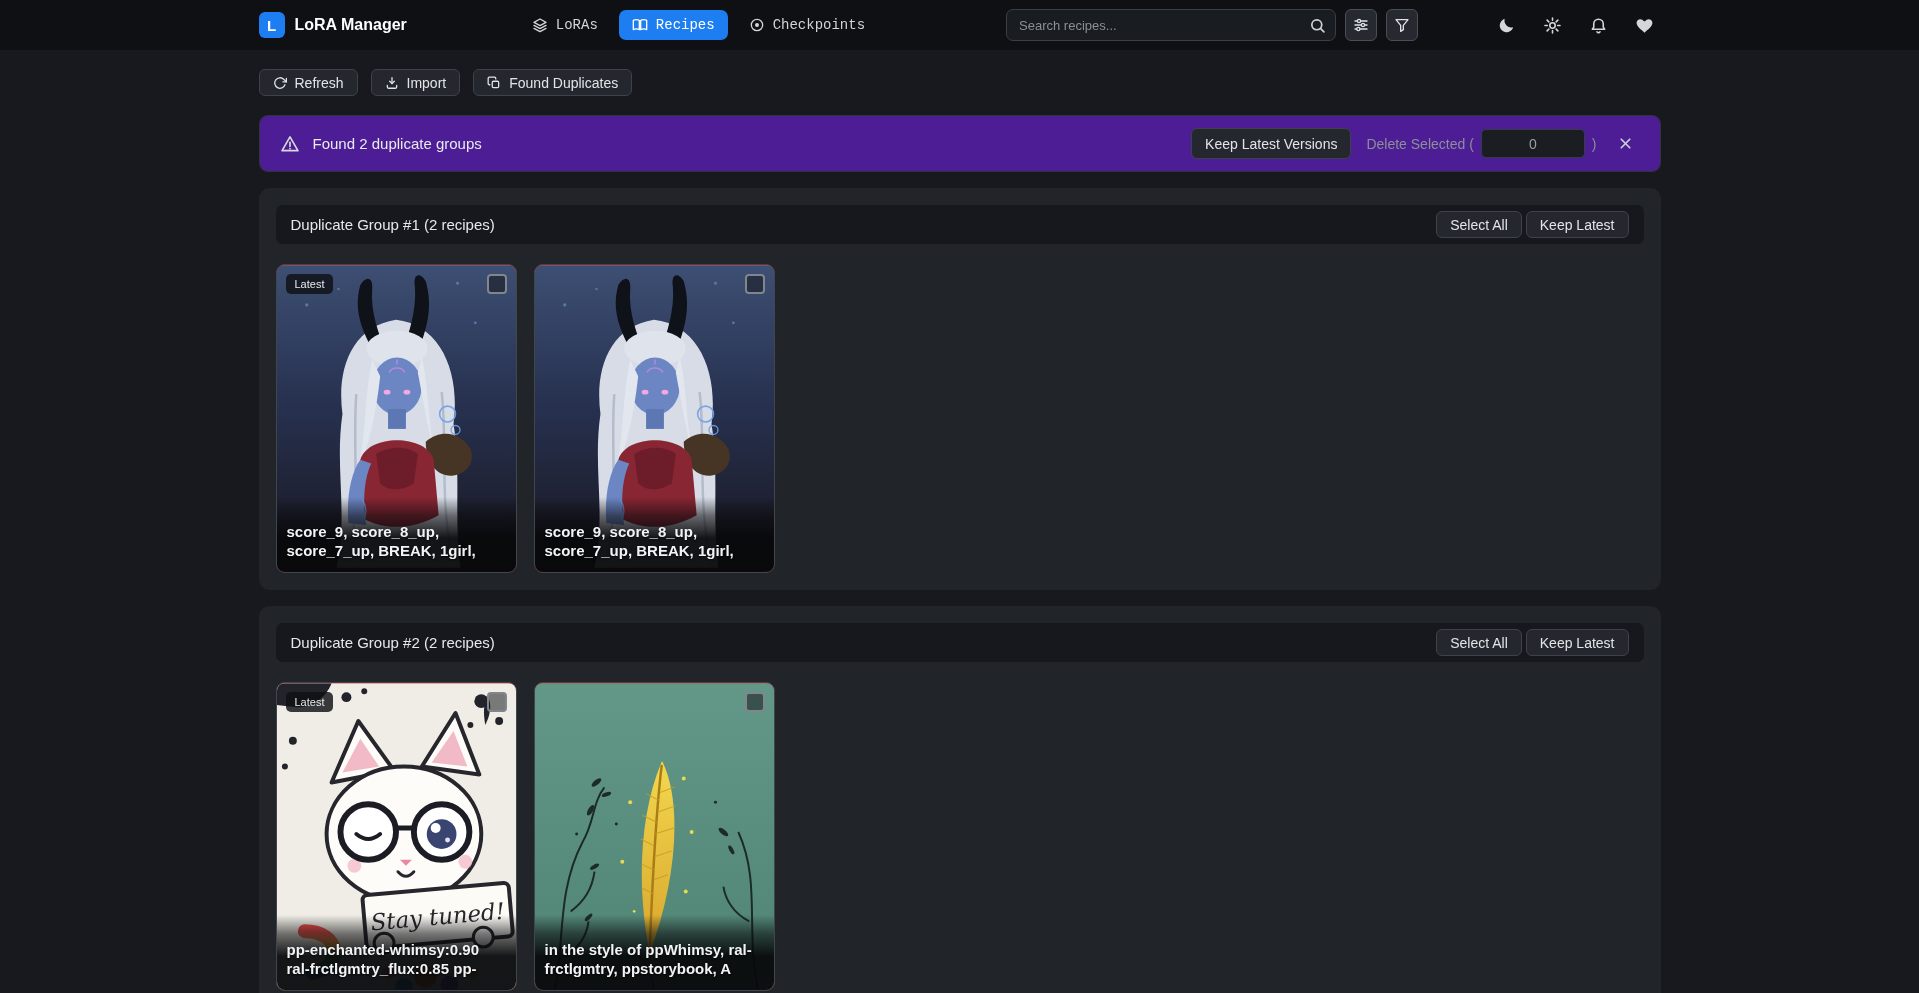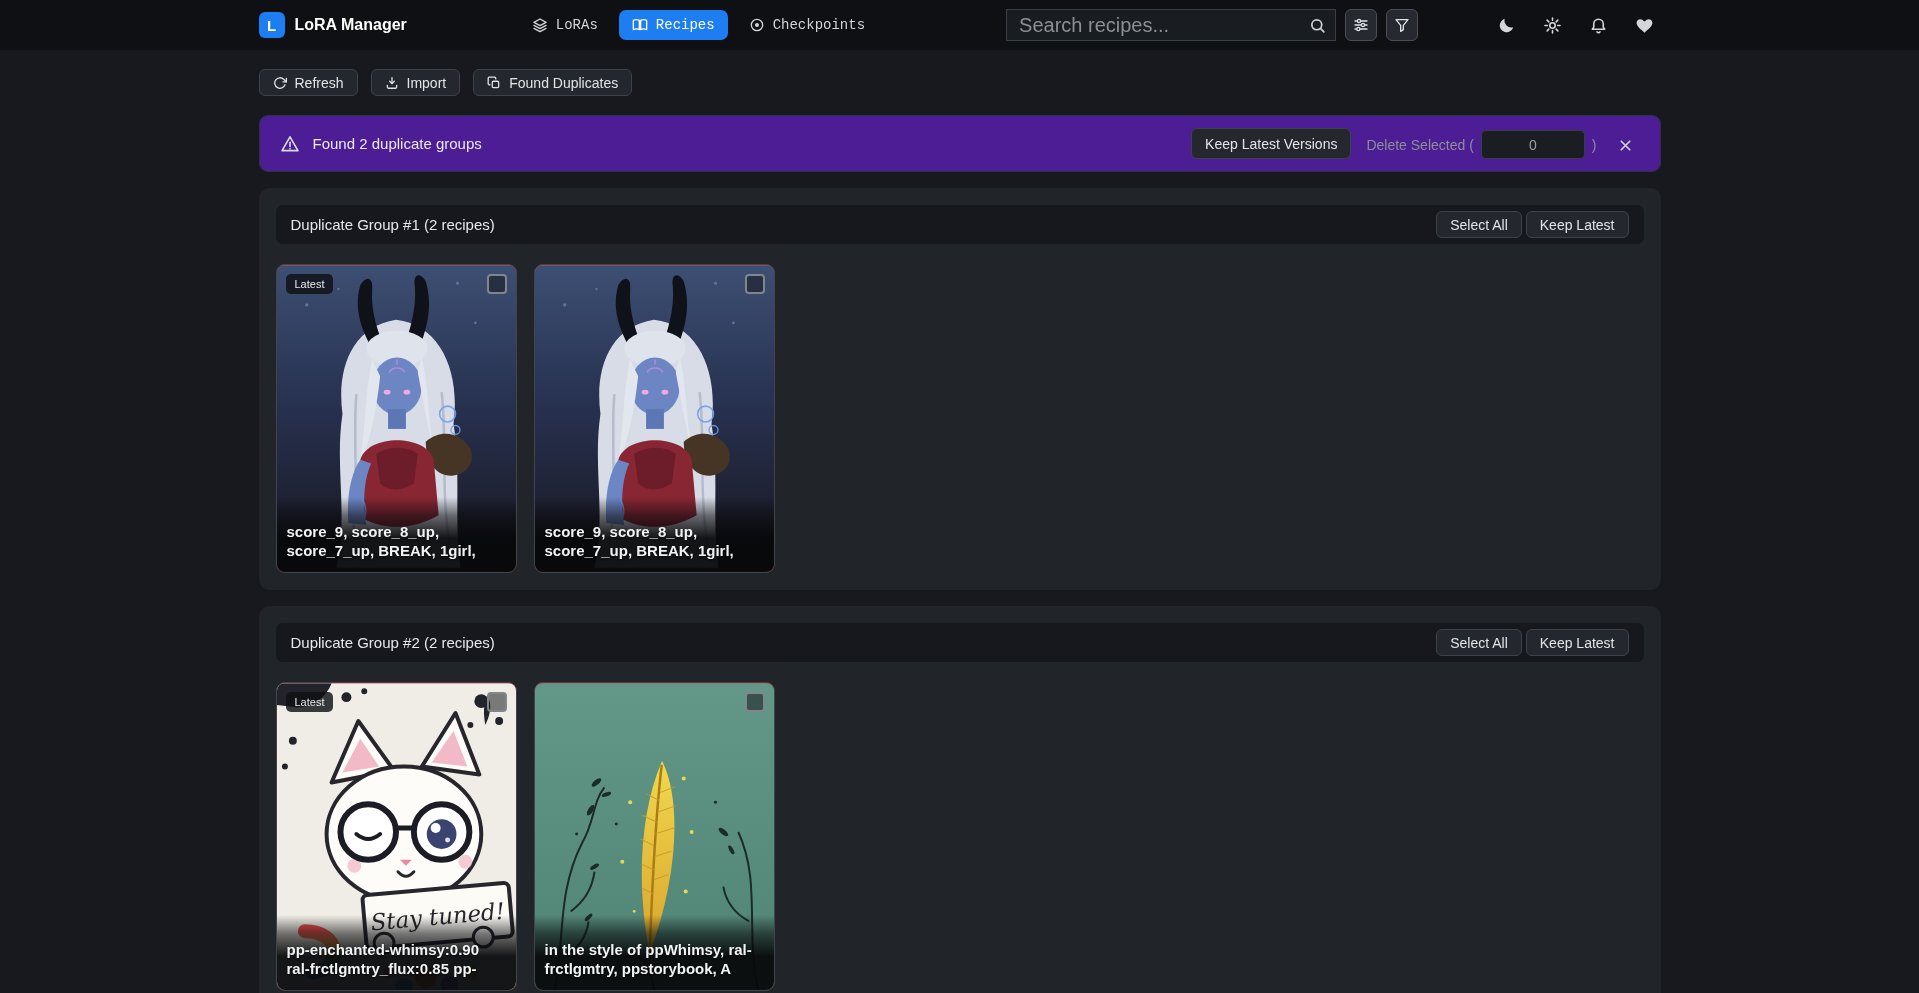--- a/index.html
+++ b/index.html
@@ -17,21 +17,21 @@
           display:grid; place-items:center; font-weight:bold; font-size:15px; }
   .brand-title { font-weight:bold; font-size:16px; color:#fff; }
   .nav-tabs { display:flex; align-items:center; gap:8px; margin-left:112px; }
   .tab { display:flex; align-items:flex-start; gap:8px; font-size:14px; color:#d2d4d8;
          padding:7px 13px; border-radius:7px; background:transparent; border:none;
          font-family:Liberation Mono, monospace; cursor:pointer; }
   .tab.active { background:#1d7ef2; color:#fff; }
   .search-group { margin-left:128px; display:flex; align-items:center; gap:9px; }
   .search-wrap { position:relative; }
   .search-input { width:330px; height:32px; background:#191c21; border:1px solid #3a3e45;
-          border-radius:0; color:#dfe1e5; padding:0 38px 0 12px; font-size:20px; font-family:inherit; }
+          border-radius:7px; color:#dfe1e5; padding:0 38px 0 12px; font-size:13px; font-family:inherit; }
   .search-input::placeholder { color:#8b9097; }
   .search-icon-btn { position:absolute; right:4px; top:50%; transform:translateY(-50%);
           background:none; border:none; color:#cfd2d6; width:30px; height:28px;
           display:grid; place-items:center; cursor:pointer; }
   .sq-btn { width:32px; height:32px; background:#26292f; border:1px solid #4a4e55;
           border-radius:6px; display:grid; place-items:center; color:#e0e2e6; cursor:pointer; }
   .nav-icons { margin-left:auto; display:flex; align-items:center; gap:14px; }
   .nav-icon-btn { width:32px; height:32px; background:transparent; border:none; color:#d4d6da;
           display:grid; place-items:center; cursor:pointer; }
   
@@ -39,21 +39,21 @@
   .toolbar { margin-top:19px; display:flex; gap:13px; }
   .btn { display:inline-flex; align-items:center; gap:8px; background:#24272d;
          border:1px solid #3e424a; color:#e2e4e8; font-size:14px; padding:0 13px;
          height:27px; border-radius:6px; font-family:inherit; cursor:pointer; white-space:nowrap; }
   .btn-md { height:31px; }
   
   .banner { margin-top:19px; height:57px; background:#4c1d95; border:1px solid #2f333a;
          border-radius:9px; display:flex; align-items:center; padding:0 20px; }
   .warning-icon { color:#d8d9dd; display:grid; place-items:center; }
   .banner-msg { margin-left:13px; font-size:15px; color:#e8eaed; }
-  .banner-right { margin-left:auto; display:flex; align-items:flex-end; gap:15px; }
+  .banner-right { margin-left:auto; display:flex; align-items:center; gap:15px; }
   .delete-group { display:flex; align-items:center; gap:7px; color:#8b9097; font-size:14px; }
   .count-input { width:104px; height:29px; background:#1a1d22; border:1px solid #383c43;
          border-radius:5px; color:#9aa0a8; text-align:center; font-size:14px; font-family:inherit; }
   .close-btn { background:none; border:none; color:#cdd0d5; display:grid; place-items:center;
          width:28px; height:28px; cursor:pointer; }
   
   .group-panel { margin-top:16px; background:#212429; border-radius:11px; padding:17px; }
   .group-header { height:39px; background:#16181d; border-radius:7px; display:flex;
          align-items:center; padding:0 15px; }
   .group-title { font-size:15px; color:#e6e8eb; }

